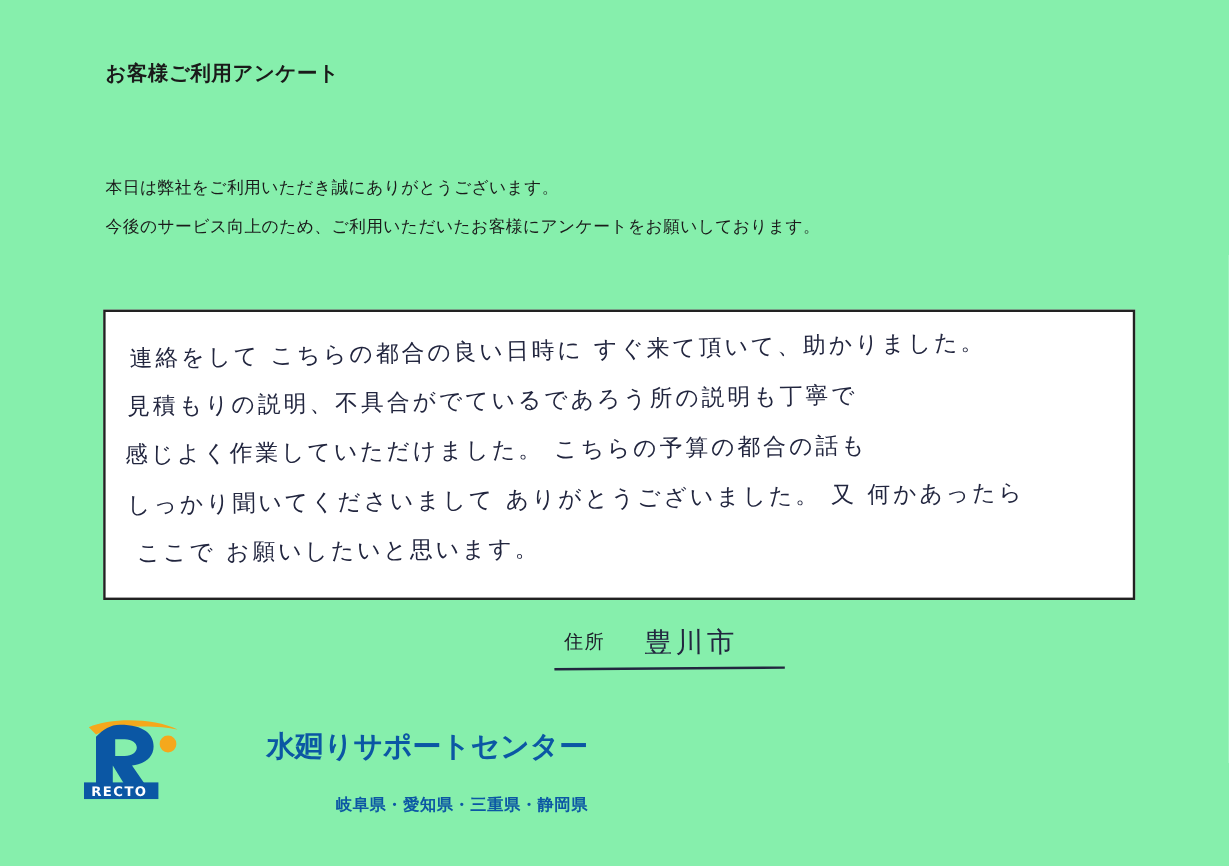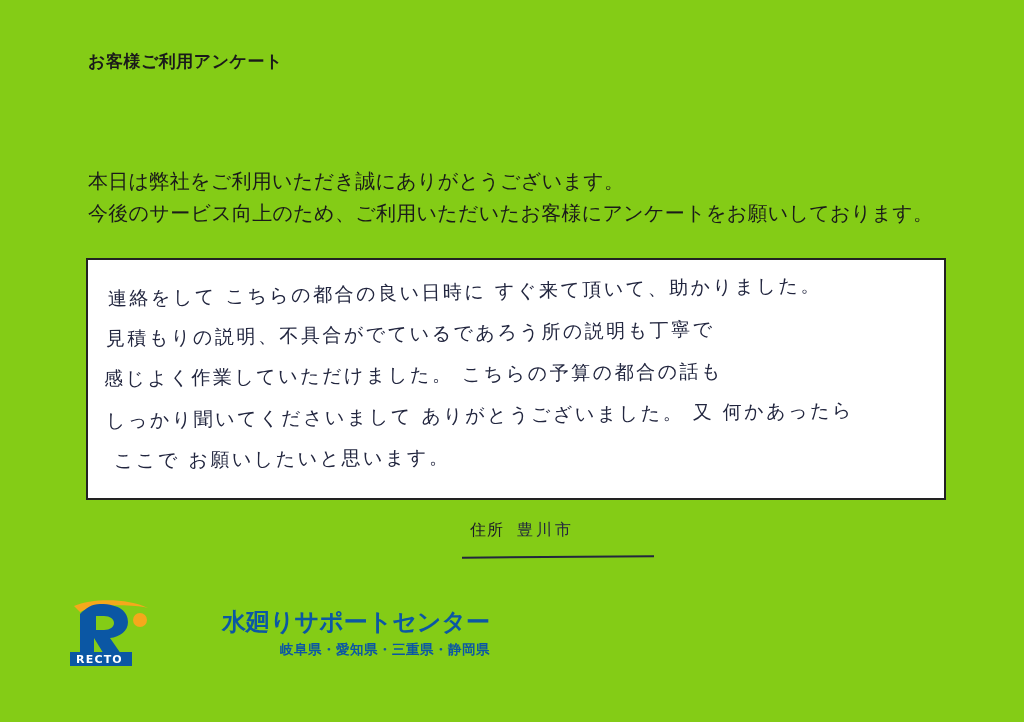--- a/index.html
+++ b/index.html
@@ -12,40 +12,39 @@
     height: 722px;
     position: relative;
     font-family: "Liberation Sans", sans-serif;
     color: #1a1a1a;
     overflow: hidden;
   }
 
   .page {
     position: absolute;
     inset: 0;
-    background: #84cc16;
+    background: #86efac;
   }
 
   .title {
     position: absolute;
     left: 88px;
     top: 50px;
     font-size: 17px;
     font-weight: bold;
     letter-spacing: 0.5px;
   }
 
   .intro {
     position: absolute;
     left: 88px;
     top: 140px;
-    font-size: 20px;
+    font-size: 14px;
     line-height: 32px;
     letter-spacing: 0.3px;
-    margin-top: 25px;
   }
   .intro div { white-space: nowrap; }
 
   .comment-box {
     position: absolute;
     left: 86px;
     top: 258px;
     width: 860px;
     height: 242px;
     border: 2px solid #222;
@@ -86,23 +85,23 @@
     color: #1c1c28;
   }
   .address-label {
     display: inline-block;
     vertical-align: middle;
     font-family: Liberation Mono, monospace;
   }
   .address-value {
     display: inline-block;
     vertical-align: middle;
-    margin-left: 8px;
+    margin-left: 28px;
     font-family: "DejaVu Sans", sans-serif;
-    font-size: 16px;
+    font-size: 23px;
     letter-spacing: 3px;
     color: #22263f;
     transform: rotate(-0.6deg);
   }
   .address-underline {
     position: absolute;
     left: 462px;
     top: 556px;
     width: 192px;
     height: 1.5px;
@@ -132,21 +131,21 @@
     text-align: right;
   }
   .logo-main {
     font-size: 24px;
     font-weight: bold;
     color: #0b57a4;
     letter-spacing: 0px;
     white-space: nowrap;
   }
   .logo-sub {
-    margin-top: 3px;
+    margin-top: 24px;
     font-size: 13.5px;
     font-weight: bold;
     color: #0b57a4;
     letter-spacing: 0.5px;
     white-space: nowrap;
   }
 </style>
 </head>
 <body>
 

